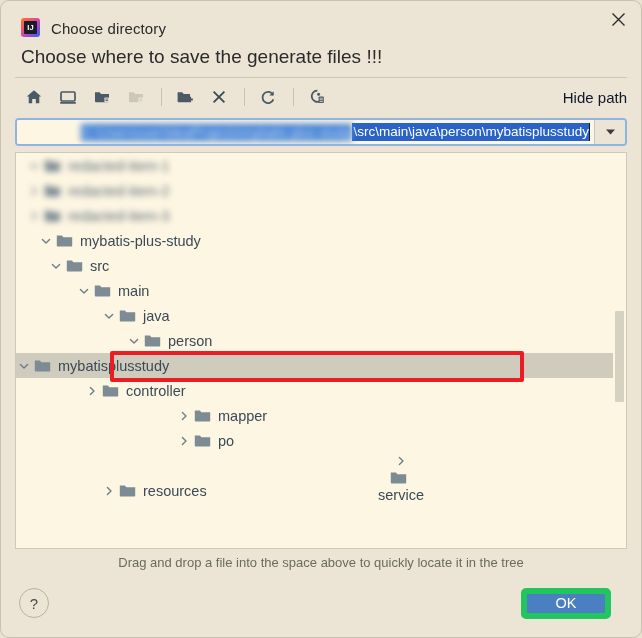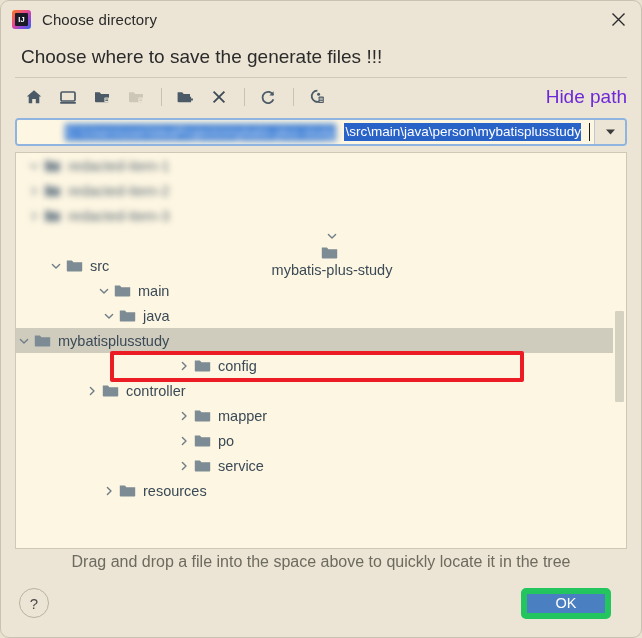--- a/index.html
+++ b/index.html
@@ -27,23 +27,24 @@
     border-radius: 9px;
     display: flex;
     flex-direction: column;
   }
 
   
   .titlebar {
     height: 36px;
     flex: 0 0 36px;
     display: flex;
-    align-items: center;
+    align-items: flex-end;
     padding: 0 10px 0 11px;
     position: relative;
+    margin-left: 9px;
   }
   .app-icon {
     width: 19px; height: 19px;
     flex: 0 0 19px;
     position: relative;
     border-radius: 3px;
     background: linear-gradient(135deg,#f97a1f 0%,#e8498f 42%,#8a4bdd 72%,#2d6ae0 100%);
     overflow: hidden;
   }
   .app-icon .ij-inner {
@@ -121,22 +122,22 @@
   .tb-btn.disabled { cursor: default; opacity: 1; }
   .tb-sep {
     width: 1px;
     height: 18px;
     background: #c9c2b2;
     margin: 0 8px 0 6px;
     flex: 0 0 1px;
   }
   .hide-path {
     margin-left: auto;
-    font-size: 19px;
-    color: #6d28d9;
+    font-size: 15px;
+    color: #0f172a;
     cursor: pointer;
   }
 
   
   .path-row {
     flex: 0 0 32px;
     display: flex;
     align-items: center;
     padding: 0 14px;
   }
@@ -153,21 +154,20 @@
   }
   .path-field {
     flex: 1 1 auto;
     position: relative;
     display: flex;
     align-items: center;
     justify-content: flex-end;
     overflow: hidden;
     padding: 0 1px 0 4px;
     background: #fdf6e3;
-    gap: 8px;
   }
   .path-redacted {
     flex: 0 0 auto;
     height: 17px;
     background: #3e7fd5;
     color: #d9e6f7;
     font-size: 13px;
     line-height: 17px;
     padding: 0 2px;
     white-space: nowrap;
@@ -277,21 +277,21 @@
   }
 
   
   .hint-row {
     flex: 0 0 26px;
     display: flex;
     align-items: center;
     justify-content: center;
   }
   .hint-text {
-    font-size: 16px;
+    font-size: 13px;
     color: #6d6a5e;
   }
 
   
   .footer {
     flex: 0 0 56px;
     display: flex;
     align-items: center;
     padding: 0 18px 6px 18px;
     position: relative;
@@ -478,21 +478,21 @@
               <path fill="none" stroke="#707e88" stroke-width="1.4" stroke-linecap="round" stroke-linejoin="round" d="M4.4 2.4 L8 6 L4.4 9.6"></path>
             </svg>
           </span>
           <span class="folder">
             <svg width="17" height="14" viewBox="0 0 17 14">
               <path fill="#7d8b94" d="M0.8 1.6 h5.1 l1.5 1.7 H16.2 v8.4 a0.8 0.8 0 0 1 -0.8 0.8 H1.6 a0.8 0.8 0 0 1 -0.8 -0.8 Z"></path>
             </svg>
           </span>
           <span class="label">redacted-item-3</span>
         </div>
-        <div class="row" style="padding-left: 22px; flex-direction: column;">
+        <div class="row" style="padding-left: 22px;">
           <span class="twisty">
             <svg width="12" height="12" viewBox="0 0 12 12">
               <path fill="none" stroke="#707e88" stroke-width="1.4" stroke-linecap="round" stroke-linejoin="round" d="M2.4 4.4 L6 8 L9.6 4.4"></path>
             </svg>
           </span>
           <span class="folder">
             <svg width="17" height="14" viewBox="0 0 17 14">
               <path fill="#7d8b94" d="M0.8 1.6 h5.1 l1.5 1.7 H16.2 v8.4 a0.8 0.8 0 0 1 -0.8 0.8 H1.6 a0.8 0.8 0 0 1 -0.8 -0.8 Z"></path>
             </svg>
           </span>
@@ -504,21 +504,21 @@
               <path fill="none" stroke="#707e88" stroke-width="1.4" stroke-linecap="round" stroke-linejoin="round" d="M2.4 4.4 L6 8 L9.6 4.4"></path>
             </svg>
           </span>
           <span class="folder">
             <svg width="17" height="14" viewBox="0 0 17 14">
               <path fill="#7d8b94" d="M0.8 1.6 h5.1 l1.5 1.7 H16.2 v8.4 a0.8 0.8 0 0 1 -0.8 0.8 H1.6 a0.8 0.8 0 0 1 -0.8 -0.8 Z"></path>
             </svg>
           </span>
           <span class="label">src</span>
         </div>
-        <div class="row" style="padding-left: 80px;">
+        <div class="row" style="padding-left: 60px;">
           <span class="twisty">
             <svg width="12" height="12" viewBox="0 0 12 12">
               <path fill="none" stroke="#707e88" stroke-width="1.4" stroke-linecap="round" stroke-linejoin="round" d="M2.4 4.4 L6 8 L9.6 4.4"></path>
             </svg>
           </span>
           <span class="folder">
             <svg width="17" height="14" viewBox="0 0 17 14">
               <path fill="#7d8b94" d="M0.8 1.6 h5.1 l1.5 1.7 H16.2 v8.4 a0.8 0.8 0 0 1 -0.8 0.8 H1.6 a0.8 0.8 0 0 1 -0.8 -0.8 Z"></path>
             </svg>
           </span>
@@ -530,86 +530,86 @@
               <path fill="none" stroke="#707e88" stroke-width="1.4" stroke-linecap="round" stroke-linejoin="round" d="M2.4 4.4 L6 8 L9.6 4.4"></path>
             </svg>
           </span>
           <span class="folder">
             <svg width="17" height="14" viewBox="0 0 17 14">
               <path fill="#7d8b94" d="M0.8 1.6 h5.1 l1.5 1.7 H16.2 v8.4 a0.8 0.8 0 0 1 -0.8 0.8 H1.6 a0.8 0.8 0 0 1 -0.8 -0.8 Z"></path>
             </svg>
           </span>
           <span class="label">java</span>
         </div>
+        <div class="row" style="padding-left: 110px;">
+          <span class="twisty">
+            <svg width="12" height="12" viewBox="0 0 12 12">
+              <path fill="none" stroke="#707e88" stroke-width="1.4" stroke-linecap="round" stroke-linejoin="round" d="M2.4 4.4 L6 8 L9.6 4.4"></path>
+            </svg>
+          </span>
+          <span class="folder">
+            <svg width="17" height="14" viewBox="0 0 17 14">
+              <path fill="#7d8b94" d="M0.8 1.6 h5.1 l1.5 1.7 H16.2 v8.4 a0.8 0.8 0 0 1 -0.8 0.8 H1.6 a0.8 0.8 0 0 1 -0.8 -0.8 Z"></path>
+            </svg>
+          </span>
+          <span class="label">person</span>
+        </div>
         <div class="row selected" style="">
           <span class="twisty">
             <svg width="12" height="12" viewBox="0 0 12 12">
               <path fill="none" stroke="#707e88" stroke-width="1.4" stroke-linecap="round" stroke-linejoin="round" d="M2.4 4.4 L6 8 L9.6 4.4"></path>
             </svg>
           </span>
           <span class="folder">
             <svg width="17" height="14" viewBox="0 0 17 14">
               <path fill="#7d8b94" d="M0.8 1.6 h5.1 l1.5 1.7 H16.2 v8.4 a0.8 0.8 0 0 1 -0.8 0.8 H1.6 a0.8 0.8 0 0 1 -0.8 -0.8 Z"></path>
             </svg>
           </span>
           <span class="label">mybatisplusstudy</span>
         </div>
+        <div class="row" style="padding-left: 68px;">
+          <span class="twisty">
+            <svg width="12" height="12" viewBox="0 0 12 12">
+              <path fill="none" stroke="#707e88" stroke-width="1.4" stroke-linecap="round" stroke-linejoin="round" d="M4.4 2.4 L8 6 L4.4 9.6"></path>
+            </svg>
+          </span>
+          <span class="folder">
+            <svg width="17" height="14" viewBox="0 0 17 14">
+              <path fill="#7d8b94" d="M0.8 1.6 h5.1 l1.5 1.7 H16.2 v8.4 a0.8 0.8 0 0 1 -0.8 0.8 H1.6 a0.8 0.8 0 0 1 -0.8 -0.8 Z"></path>
+            </svg>
+          </span>
+          <span class="label">controller</span>
+        </div>
         <div class="row" style="padding-left: 160px;">
           <span class="twisty">
             <svg width="12" height="12" viewBox="0 0 12 12">
               <path fill="none" stroke="#707e88" stroke-width="1.4" stroke-linecap="round" stroke-linejoin="round" d="M4.4 2.4 L8 6 L4.4 9.6"></path>
             </svg>
           </span>
           <span class="folder">
             <svg width="17" height="14" viewBox="0 0 17 14">
               <path fill="#7d8b94" d="M0.8 1.6 h5.1 l1.5 1.7 H16.2 v8.4 a0.8 0.8 0 0 1 -0.8 0.8 H1.6 a0.8 0.8 0 0 1 -0.8 -0.8 Z"></path>
             </svg>
           </span>
-          <span class="label">config</span>
-        </div>
-        <div class="row" style="padding-left: 68px;">
+          <span class="label">mapper</span>
+        </div>
+        <div class="row" style="padding-left: 160px;">
           <span class="twisty">
             <svg width="12" height="12" viewBox="0 0 12 12">
               <path fill="none" stroke="#707e88" stroke-width="1.4" stroke-linecap="round" stroke-linejoin="round" d="M4.4 2.4 L8 6 L4.4 9.6"></path>
             </svg>
           </span>
           <span class="folder">
             <svg width="17" height="14" viewBox="0 0 17 14">
               <path fill="#7d8b94" d="M0.8 1.6 h5.1 l1.5 1.7 H16.2 v8.4 a0.8 0.8 0 0 1 -0.8 0.8 H1.6 a0.8 0.8 0 0 1 -0.8 -0.8 Z"></path>
             </svg>
           </span>
-          <span class="label">controller</span>
-        </div>
-        <div class="row" style="padding-left: 160px;">
-          <span class="twisty">
-            <svg width="12" height="12" viewBox="0 0 12 12">
-              <path fill="none" stroke="#707e88" stroke-width="1.4" stroke-linecap="round" stroke-linejoin="round" d="M4.4 2.4 L8 6 L4.4 9.6"></path>
-            </svg>
-          </span>
-          <span class="folder">
-            <svg width="17" height="14" viewBox="0 0 17 14">
-              <path fill="#7d8b94" d="M0.8 1.6 h5.1 l1.5 1.7 H16.2 v8.4 a0.8 0.8 0 0 1 -0.8 0.8 H1.6 a0.8 0.8 0 0 1 -0.8 -0.8 Z"></path>
-            </svg>
-          </span>
-          <span class="label">mapper</span>
-        </div>
-        <div class="row" style="padding-left: 160px;">
-          <span class="twisty">
-            <svg width="12" height="12" viewBox="0 0 12 12">
-              <path fill="none" stroke="#707e88" stroke-width="1.4" stroke-linecap="round" stroke-linejoin="round" d="M4.4 2.4 L8 6 L4.4 9.6"></path>
-            </svg>
-          </span>
-          <span class="folder">
-            <svg width="17" height="14" viewBox="0 0 17 14">
-              <path fill="#7d8b94" d="M0.8 1.6 h5.1 l1.5 1.7 H16.2 v8.4 a0.8 0.8 0 0 1 -0.8 0.8 H1.6 a0.8 0.8 0 0 1 -0.8 -0.8 Z"></path>
-            </svg>
-          </span>
           <span class="label">po</span>
         </div>
-        <div class="row" style="padding-left: 160px;">
+        <div class="row" style="padding-left: 160px; flex-direction: column;">
           <span class="twisty">
             <svg width="12" height="12" viewBox="0 0 12 12">
               <path fill="none" stroke="#707e88" stroke-width="1.4" stroke-linecap="round" stroke-linejoin="round" d="M4.4 2.4 L8 6 L4.4 9.6"></path>
             </svg>
           </span>
           <span class="folder">
             <svg width="17" height="14" viewBox="0 0 17 14">
               <path fill="#7d8b94" d="M0.8 1.6 h5.1 l1.5 1.7 H16.2 v8.4 a0.8 0.8 0 0 1 -0.8 0.8 H1.6 a0.8 0.8 0 0 1 -0.8 -0.8 Z"></path>
             </svg>
           </span>

